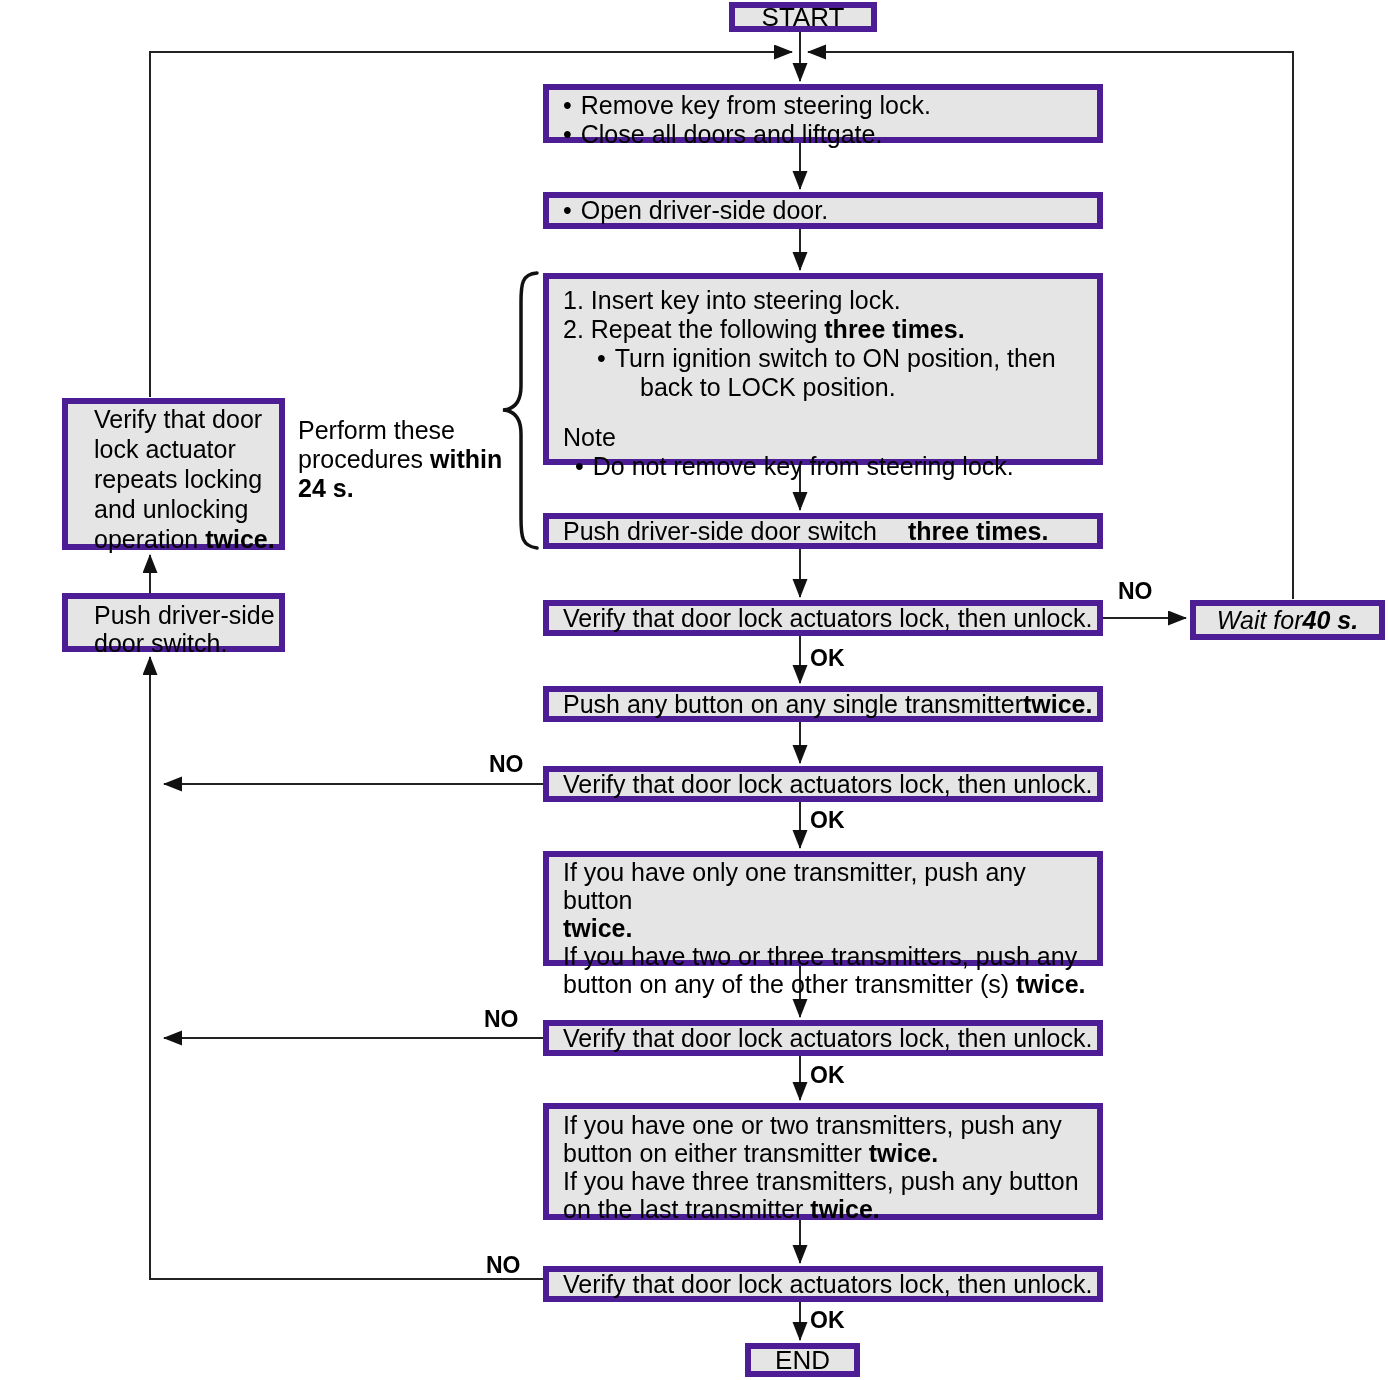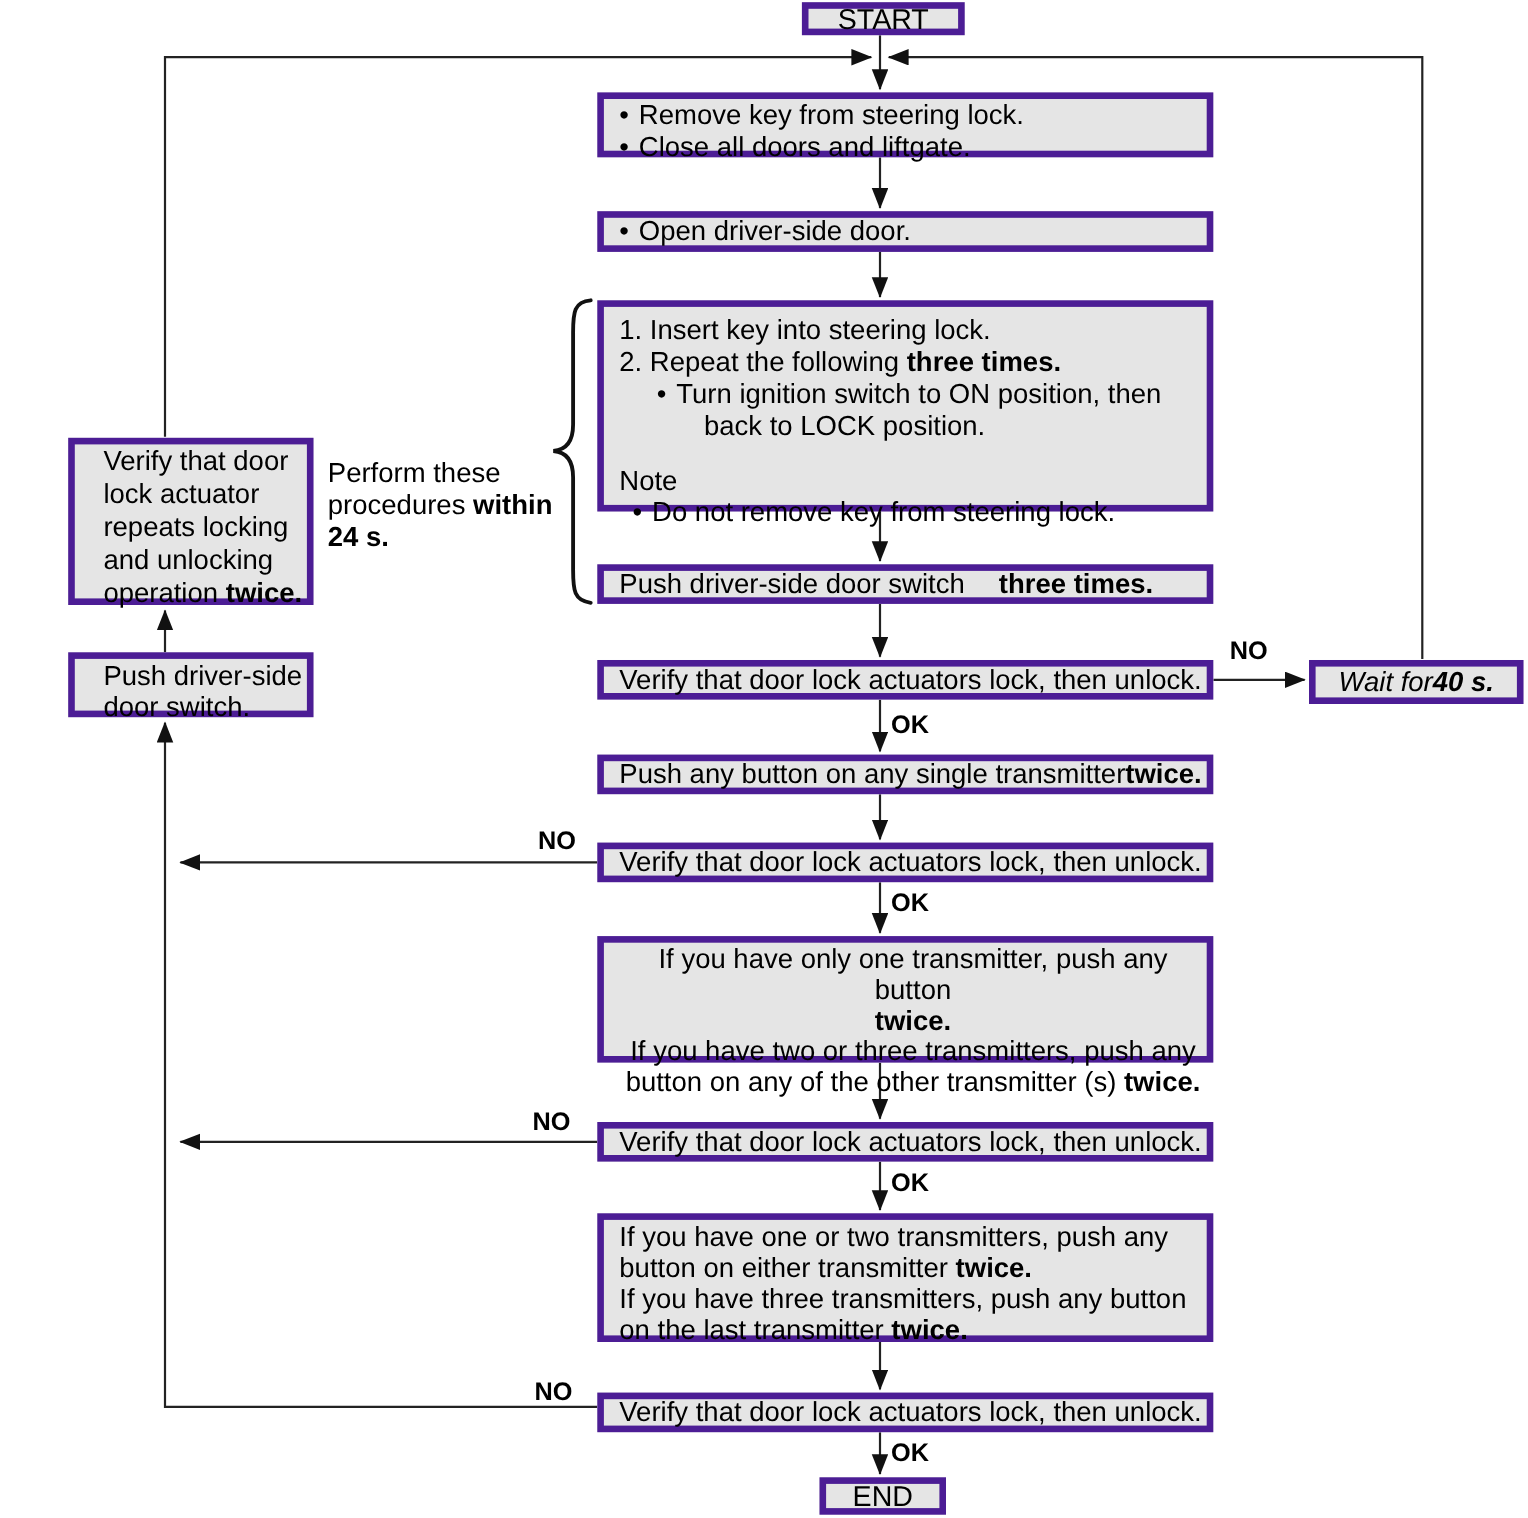--- a/index.html
+++ b/index.html
@@ -123,21 +123,21 @@
 
   <div class="box sline" style="left:543px;top:686px;width:560px;height:36px;">
     <span>Push any button on any single transmitter </span>
       <b>twice.</b>
   </div>
 
   <div class="box sline" style="left:543px;top:766px;width:560px;height:36px;">
     <span>Verify that door lock actuators lock, then unlock.</span>
   </div>
 
-  <div class="box" style="left:543px;top:851px;width:560px;height:115px;padding:1px 0 0 14px;line-height:28px;text-align:center;">
+  <div class="box" style="left:543px;top:851px;width:560px;height:115px;padding:1px 0 0 14px;line-height:28px;">
     <div>If you have only one transmitter, push any button</div>
     <div><b>twice.</b></div>
     <div>If you have two or three transmitters, push any</div>
     <div><span>button on any of the other transmitter (s) </span><b>twice.</b></div>
   </div>
 
   <div class="box sline" style="left:543px;top:1020px;width:560px;height:36px;">
     <span>Verify that door lock actuators lock, then unlock.</span>
   </div>
 

